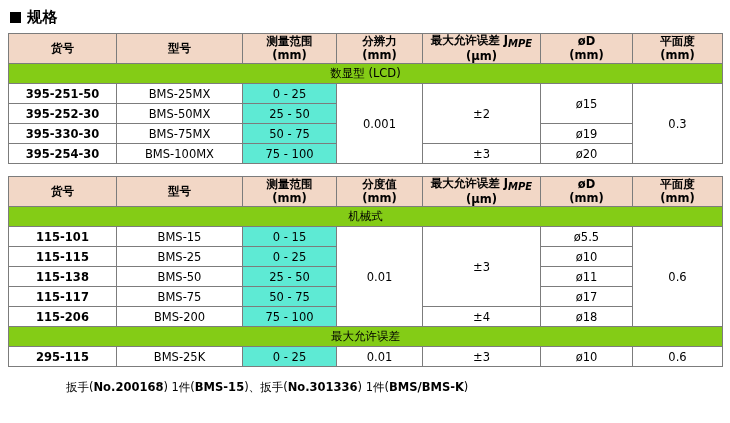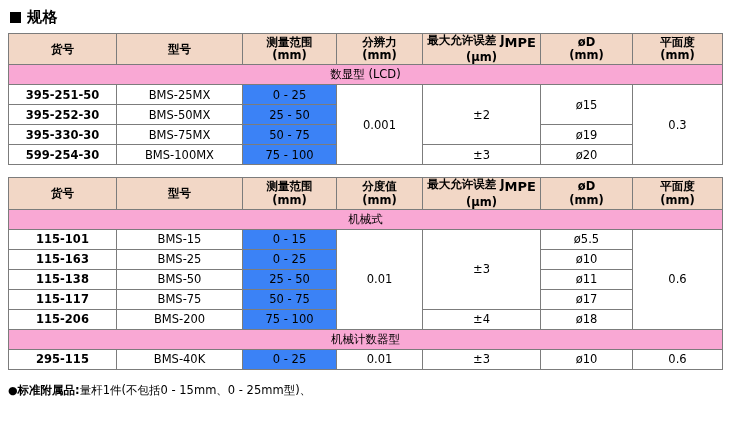--- a/index.html
+++ b/index.html
@@ -66,41 +66,42 @@
     display: block;
     font-weight: bold;
     font-size: 11.5px;
     text-align: center;
   }
   .group-row td {
     text-align: left;
     padding-left: 4px;
     font-size: 11.5px;
     height: 17px;
-    background: #f9a8d4;
+    background: #84cc16;
   }
   .cell-code {
     font-weight: bold;
     padding-left: 6px;
     text-align: left;
   }
   .cell-model {
     font-weight: normal;
     padding-left: 22px;
     text-align: left;
   }
   .cell-range {
-    background: #3b82f6;
+    background: #5eead4;
   }
   .cell-plain {
     background: #ffffff;
   }
   .sub-small {
-    font-size: 13px;
+    font-size: 10px;
     vertical-align: sub;
+    font-style: italic;
   }
   
   .notes {
     margin-top: 2px;
     font-size: 11.5px;
     line-height: 1.45;
   }
   .notes .bullet {
     font-size: 11px;
   }
@@ -182,21 +183,21 @@
       </tr>
 
       <tr>
         <td class="cell-code">395-330-30</td>
         <td class="cell-model">BMS-75MX</td>
         <td class="cell-range">50 - 75</td>
         <td class="cell-plain">ø19</td>
       </tr>
 
       <tr>
-        <td class="cell-code">599-254-30</td>
+        <td class="cell-code">395-254-30</td>
         <td class="cell-model">BMS-100MX</td>
         <td class="cell-range">75 - 100</td>
         <td class="cell-plain">±3</td>
         <td class="cell-plain">ø20</td>
       </tr>
     </tbody>
   </table>
 
   <table class="spec">
     <colgroup>
@@ -247,21 +248,21 @@
         <td class="cell-code">115-101</td>
         <td class="cell-model">BMS-15</td>
         <td class="cell-range">0 - 15</td>
         <td class="cell-plain" rowspan="5">0.01</td>
         <td class="cell-plain" rowspan="4">±3</td>
         <td class="cell-plain">ø5.5</td>
         <td class="cell-plain" rowspan="5">0.6</td>
       </tr>
 
       <tr>
-        <td class="cell-code">115-163</td>
+        <td class="cell-code">115-115</td>
         <td class="cell-model">BMS-25</td>
         <td class="cell-range">0 - 25</td>
         <td class="cell-plain">ø10</td>
       </tr>
 
       <tr>
         <td class="cell-code">115-138</td>
         <td class="cell-model">BMS-50</td>
         <td class="cell-range">25 - 50</td>
         <td class="cell-plain">ø11</td>
@@ -276,34 +277,34 @@
 
       <tr>
         <td class="cell-code">115-206</td>
         <td class="cell-model">BMS-200</td>
         <td class="cell-range">75 - 100</td>
         <td class="cell-plain">±4</td>
         <td class="cell-plain">ø18</td>
       </tr>
 
       <tr class="group-row">
-        <td colspan="7">机械计数器型</td>
+        <td colspan="7">最大允许误差</td>
       </tr>
 
       <tr>
         <td class="cell-code">295-115</td>
-        <td class="cell-model">BMS-40K</td>
+        <td class="cell-model">BMS-25K</td>
         <td class="cell-range">0 - 25</td>
         <td class="cell-plain">0.01</td>
         <td class="cell-plain">±3</td>
         <td class="cell-plain">ø10</td>
         <td class="cell-plain">0.6</td>
       </tr>
     </tbody>
   </table>
 
   <div class="notes">
-    <div>
-      <span class="bullet">●</span><span class="b">标准附属品:</span><span>量杆1件(不包括0 - 15mm、0 - 25mm型)、</span>
+    <div class="indent">
+      <span>扳手(</span><span class="b">No.200168</span><span>) 1件(</span><span class="b">BMS-15</span><span>)、扳手(</span><span class="b">No.301336</span><span>) 1件(</span><span class="b">BMS/BMS-K</span><span>)</span>
     </div>
   </div>
 
 </div>
 
 </body></html>

